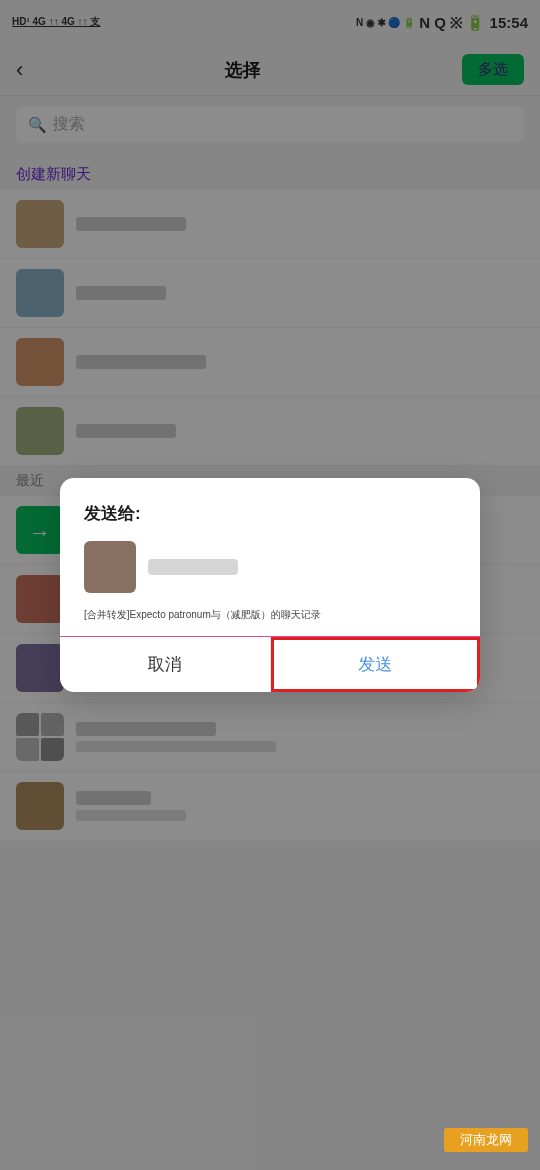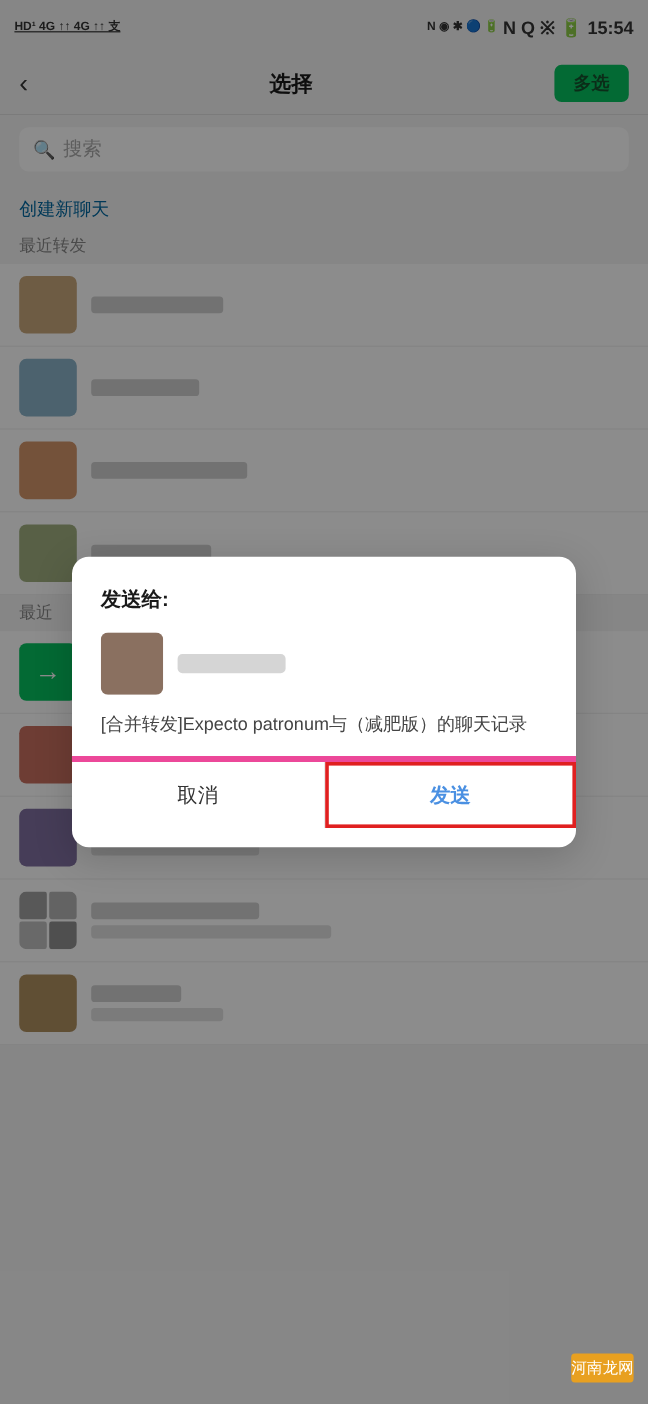--- a/index.html
+++ b/index.html
@@ -61,27 +61,26 @@
       cursor: pointer;
     }
     .nav-title {
       font-size: 18px;
       font-weight: 600;
       color: #1a1a1a;
       text-align: center;
     }
     .nav-multiselect {
       background: #07c160;
-      color: #14532d;
+      color: #4c1d95;
       border: none;
       border-radius: 6px;
       padding: 6px 16px;
       font-size: 15px;
       cursor: pointer;
-      font-weight: bold;
     }
 
     
     .search-bar {
       background: #f5f5f5;
       padding: 10px 16px;
     }
     .search-input-wrap {
       background: white;
       border-radius: 8px;
@@ -96,21 +95,21 @@
     }
     .search-placeholder {
       color: #aaa;
       font-size: 16px;
     }
 
     
     .section-label {
       padding: 12px 16px 6px;
       font-size: 15px;
-      color: #0369a1;
+      color: #6d28d9;
       font-weight: 500;
     }
     .section-sublabel {
       padding: 6px 16px;
       font-size: 14px;
       color: #888;
     }
 
     
     .contact-list {
@@ -157,21 +156,21 @@
       display: flex;
       align-items: center;
       justify-content: center;
     }
 
     
     .dialog {
       background: white;
       border-radius: 14px;
       width: 420px;
-      padding: 24px 24px 16px 24px;
+      padding: 24px 24px 0 24px;
       box-shadow: 0 8px 32px rgba(0,0,0,0.18);
       overflow: hidden;
     }
     .dialog-title {
       font-size: 17px;
       font-weight: 600;
       color: #1a1a1a;
       margin-bottom: 16px;
     }
     .dialog-recipient {
@@ -193,39 +192,39 @@
       height: 100%;
       background: #c8c8c8;
     }
     .dialog-recipient-name-blur {
       width: 90px;
       height: 16px;
       background: #d5d5d5;
       border-radius: 4px;
     }
     .dialog-message-preview {
-      font-size: 15px;
+      font-size: 10px;
       color: #444;
       line-height: 1.5;
       margin-bottom: 14px;
     }
     .dialog-input {
       width: 100%;
       border: 1px solid #e0e0e0;
       border-radius: 6px;
       padding: 10px 12px;
       font-size: 15px;
       color: #aaa;
       outline: none;
       margin-bottom: 20px;
       background: white;
     }
     .dialog-actions {
       display: flex;
-      border-top: 5px solid #ec4899;
+      border-top: 1px solid #ec4899;
       margin: 0 -24px;
     }
     .dialog-cancel {
       flex: 1;
       padding: 16px 0;
       text-align: center;
       font-size: 17px;
       color: #333;
       cursor: pointer;
       border: none;
@@ -234,37 +233,37 @@
     .dialog-divider {
       width: 1px;
       background: #e8e8e8;
     }
     .dialog-send {
       flex: 1;
       padding: 16px 0;
       text-align: center;
       font-size: 17px;
       color: #4a90e2;
-      font-weight: 700;
+      font-weight: 400;
       cursor: pointer;
       border: none;
       background: transparent;
       outline: 3px solid #e02020;
       outline-offset: -3px;
     }
 
     
     .watermark {
       position: absolute;
       bottom: 18px;
       right: 12px;
       background: #e8a020;
       color: white;
       font-size: 13px;
-      padding: 3px 0;
+      padding: 3px 16px;
       border-radius: 3px;
       z-index: 20;
     }
 
     
     .av1 { background: #c9a87c; }
     .av2 { background: #8bb3c8; }
     .av3 { background: #d4956a; }
     .av4 { background: #a0b080; }
     .av5 { background: #c87060; }
@@ -299,21 +298,20 @@
   <div class="search-input-wrap">
     <span class="search-icon-svg">🔍</span>
     <span class="search-placeholder">搜索</span>
   </div>
 </div>
 
 <div>
 
   <div class="section-label">创建新聊天</div>
 
-  <div class="section-sublabel">最近转发</div>
 
   <div class="contact-list">
     <div class="contact-item">
       <div class="avatar av1"></div>
       <div>
         <div class="name-bar" style="width:110px;"></div>
       </div>
     </div>
     <div class="contact-item">
       <div class="avatar av2"></div>

